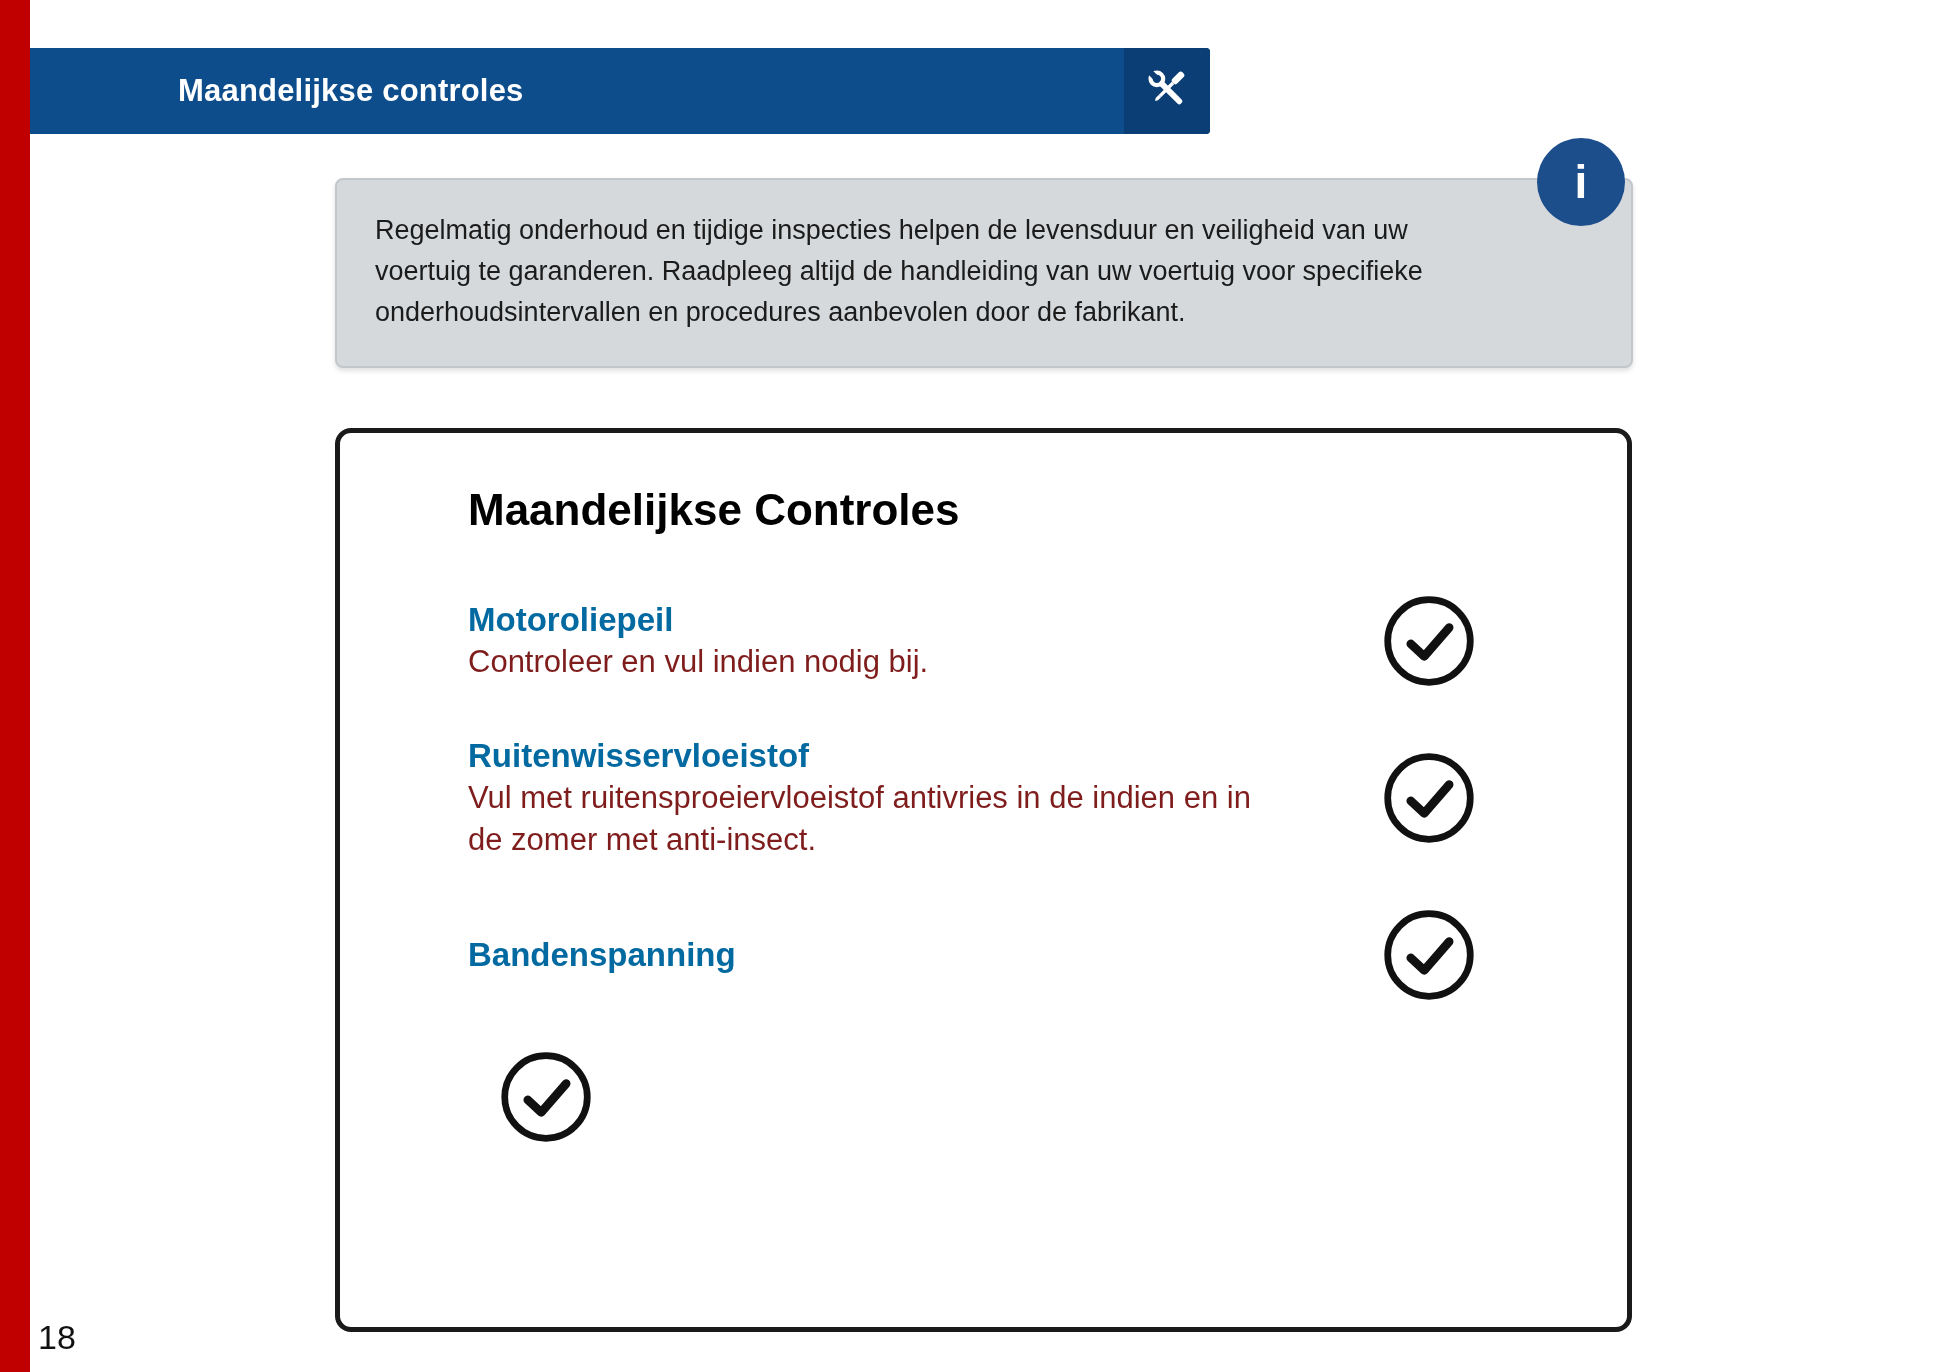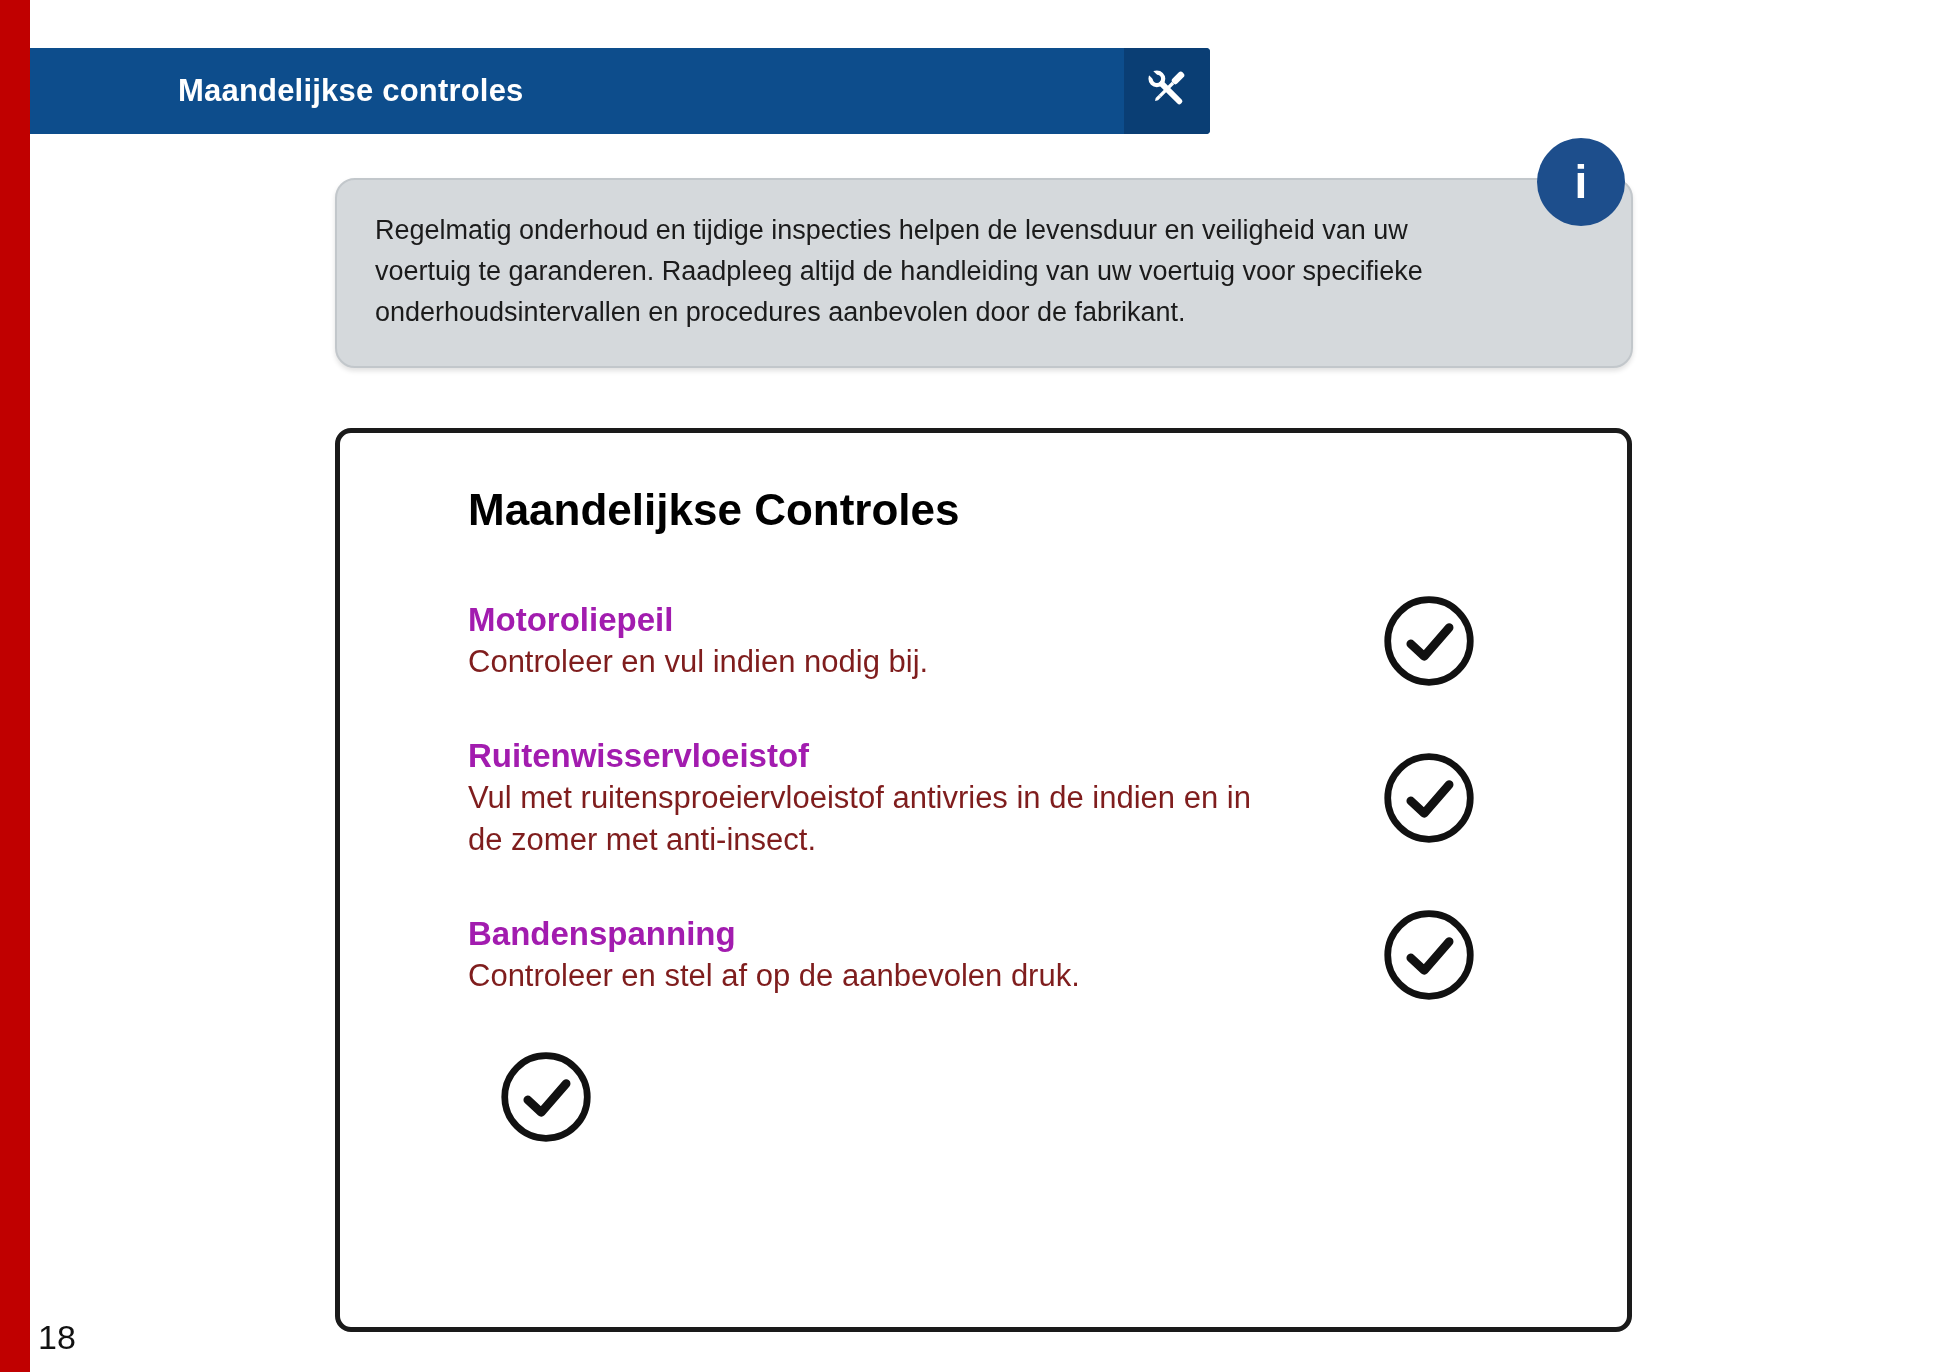--- a/index.html
+++ b/index.html
@@ -68,21 +68,21 @@
     z-index: 5;
   }
 
   
   .info-box {
     position: absolute;
     left: 335px; top: 178px;
     width: 1298px; height: 190px;
     background: #d5d9dc;
     border: 2px solid #c2c7cb;
-    border-radius: 20px;
+    border-radius: 8px;
     box-shadow: 0 3px 5px rgba(0,0,0,0.12);
     padding: 30px 150px 30px 38px;
   }
   .info-box-text {
     font-size: 27px;
     line-height: 41px;
     color: #1b1b1b;
     max-width: 1160px;
   }
 
@@ -107,21 +107,21 @@
     align-items: center;
     justify-content: space-between;
     margin-bottom: 46px;
   }
   .check-item-text {
     max-width: 800px;
   }
   .check-item-title {
     font-size: 33px;
     font-weight: bold;
-    color: #a21caf;
+    color: #0369a1;
     line-height: 42px;
   }
   .check-item-desc {
     font-size: 31px;
     color: #7f1d1d;
     line-height: 42px;
   }
   .check-icon-wrap {
     flex: 0 0 96px;
     width: 96px; height: 96px;
@@ -198,21 +198,20 @@
         <svg viewBox="0 0 100 100" width="96" height="96" aria-hidden="true">
           <circle cx="50" cy="50" r="43" fill="none" stroke="#111111" stroke-width="7"></circle>
           <path d="M31 53 L45 66 L71 36" fill="none" stroke="#111111" stroke-width="9" stroke-linecap="round" stroke-linejoin="round"></path>
         </svg>
       </div>
     </div>
 
     <div class="check-item">
       <div class="check-item-text">
         <div class="check-item-title">Bandenspanning</div>
-        <div class="check-item-desc">Controleer en stel af op de aanbevolen druk.</div>
       </div>
       <div class="check-icon-wrap">
         <svg viewBox="0 0 100 100" width="96" height="96" aria-hidden="true">
           <circle cx="50" cy="50" r="43" fill="none" stroke="#111111" stroke-width="7"></circle>
           <path d="M31 53 L45 66 L71 36" fill="none" stroke="#111111" stroke-width="9" stroke-linecap="round" stroke-linejoin="round"></path>
         </svg>
       </div>
     </div>
 
     <div class="check-item">

